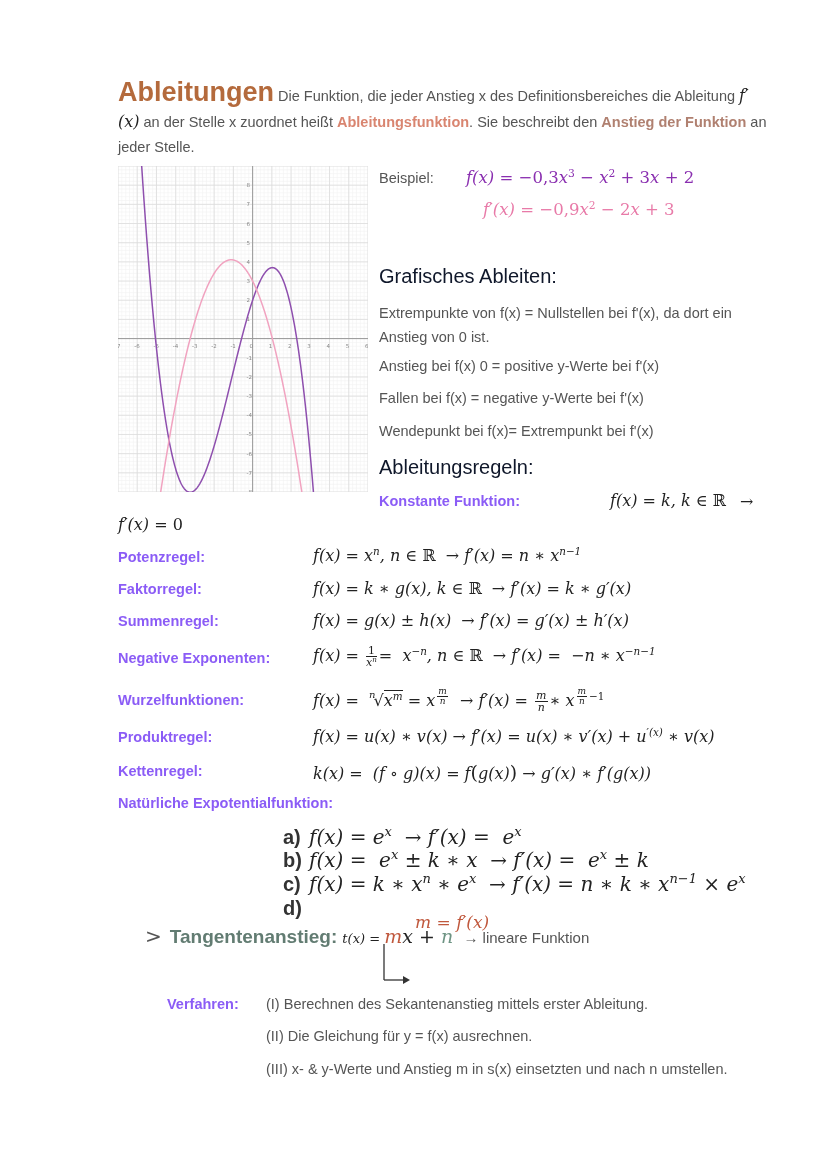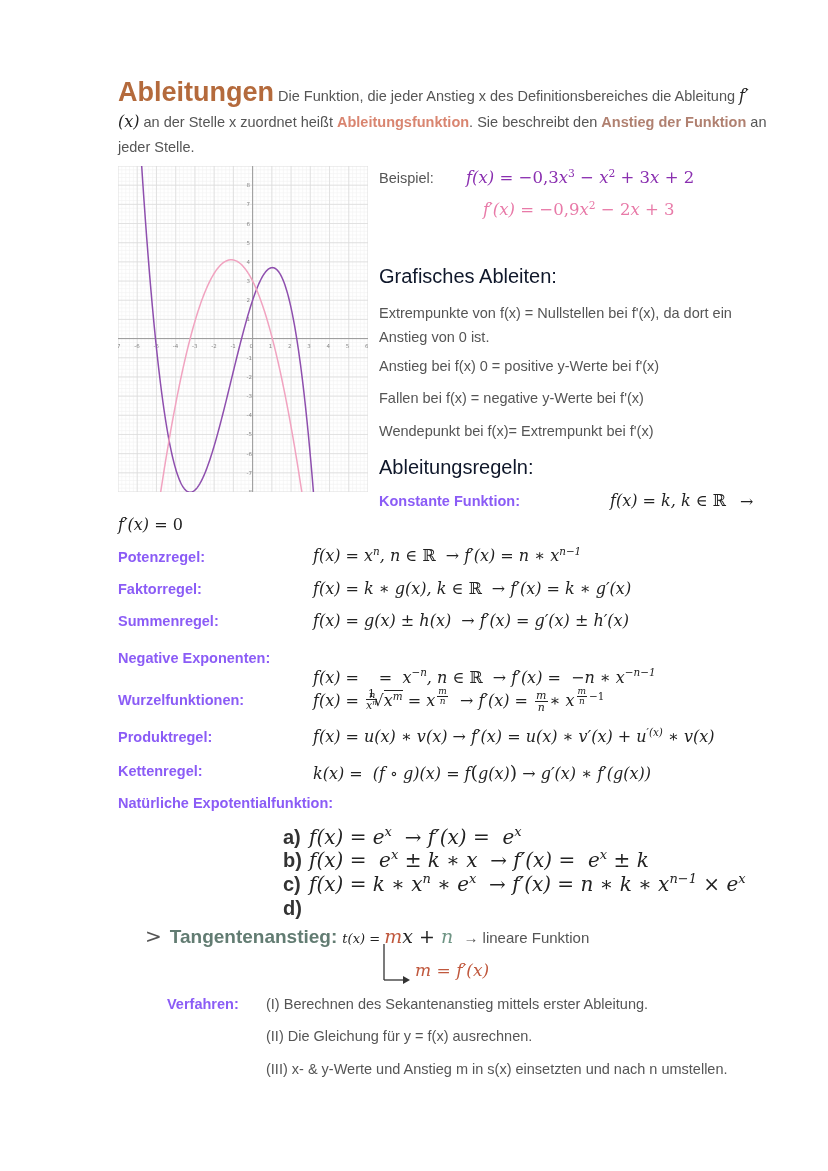--- a/index.html
+++ b/index.html
@@ -7,21 +7,21 @@
       width: 828px; height: 1171px; position: relative; overflow: hidden;
       font-family: "Liberation Sans", "DejaVu Sans", sans-serif;
       color: #4a4a4a;
     }
     .abs { position: absolute; }
     .txt { font-size: 14.5px; color: #555555; white-space: nowrap; }
     .math {
       font-family: "DejaVu Serif", "Liberation Serif", serif;
       font-style: italic; font-size: 16px; color: #222222; white-space: nowrap;
     }
-    .math .up { font-style: normal; margin-top: 43px; }
+    .math .up { font-style: normal; }
     .bold-label { font-weight: bold; font-size: 14.5px; color: #8b5cf6; white-space: nowrap; }
     sup { font-size: 0.65em; vertical-align: 0.6em; line-height: 0; }
 
     
     #intro { left: 118px; top: 80px; width: 650px; line-height: 25px; font-size: 14.5px; color: #555; }
     #intro .title { font-size: 27px; font-weight: bold; color: #b46a3c; }
     #intro .hl1 { color: #d98570; font-weight: bold; }
     #intro .hl2 { color: #b08070; font-weight: bold; }
     #intro .fx { font-family: "DejaVu Serif", serif; font-style: italic; font-size: 16px; color: #222; }
 
@@ -59,21 +59,21 @@
     .exp-item { left: 283px; font-size: 20px; }
     .exp-item .lbl { font-weight: bold; color: #333; font-family: "Liberation Sans", sans-serif; font-style: normal; display: inline-block; width: 26px; }
 
     #tangent { left: 145px; top: 924px; white-space: nowrap; }
     #tangent .gt { font-size: 20px; color: #555; margin-right: 8px; font-family: "DejaVu Sans", sans-serif; }
     #tangent .thead { font-size: 19px; font-weight: bold; color: #627c72; }
     #tangent .m { color: #c0583d; }
     #tangent .n { color: #6e9484; }
     #tangent .lin { font-size: 15px; color: #555; font-style: normal; font-family: "Liberation Sans", sans-serif; }
     #tan-arrow { left: 383px; top: 944px; width: 28px; height: 42px; }
-    #tan-m { left: 415px; top: 960px; color: #c0583d; font-size: 17px; }
+    #tan-m { left: 415px; top: 912px; color: #c0583d; font-size: 17px; }
 
     #verf-label { left: 167px; top: 996px; }
     .verf-step { left: 266px; }
   </style>
 </head>
 <body>
 
 <div id="intro" class="abs">
   <span class="title">Ableitungen</span><span> Die Funktion, die jeder Anstieg x des Definitionsbereiches die Ableitung </span><span class="fx">f′(x)</span><span> an der Stelle x zuordnet heißt </span><span class="hl1">Ableitungsfunktion</span><span>. Sie beschreibt den </span><span class="hl2">Anstieg der Funktion</span><span> an jeder Stelle.</span>
 </div>

